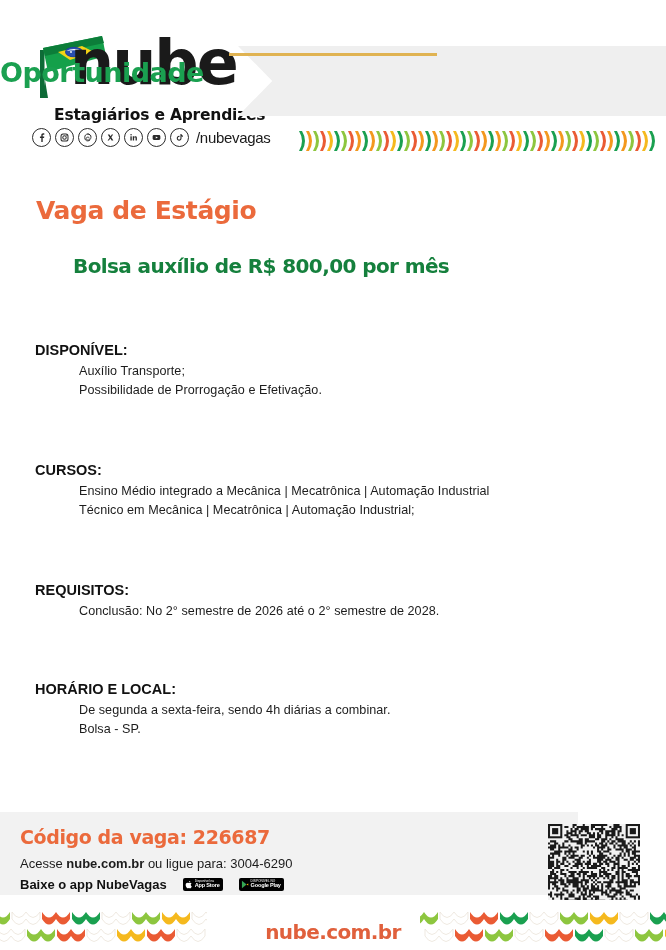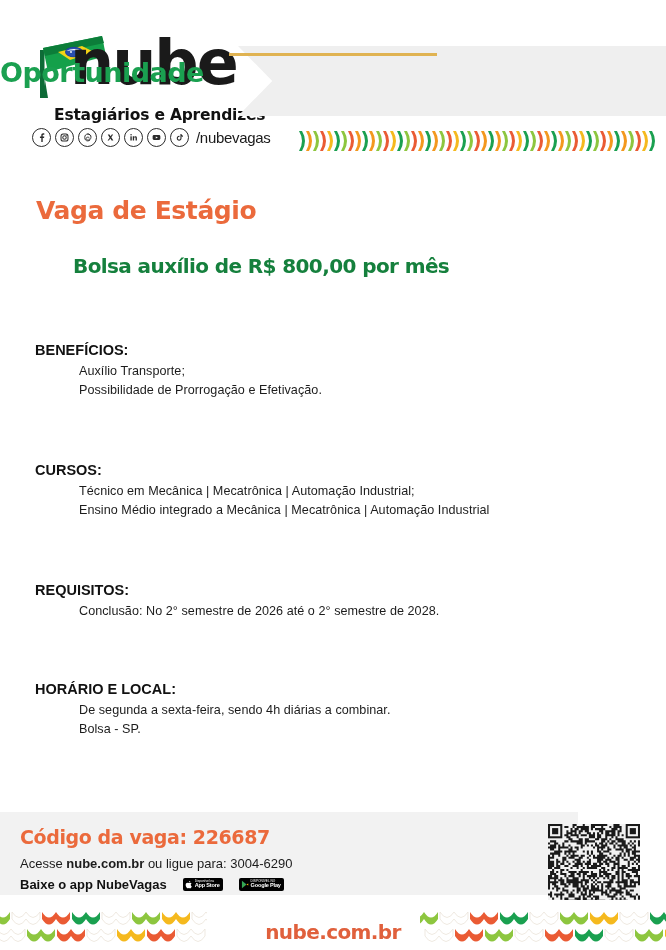--- a/index.html
+++ b/index.html
@@ -634,29 +634,29 @@
         </svg>
       </span>
     </div>
 </div>
 
 <div id="content">
   <div id="job-title">Vaga de Estágio</div>
   <div id="salary">Bolsa auxílio de R$ 800,00 por mês</div>
 
   <div class="section" style="top:182px;">
-    <div class="section-heading">BENEFÍCIOS:</div>
+    <div class="section-heading">DISPONÍVEL:</div>
     <div class="section-line">Auxílio Transporte;</div>
     <div class="section-line">Possibilidade de Prorrogação e Efetivação.</div>
   </div>
 
   <div class="section" style="top:302px;">
     <div class="section-heading">CURSOS:</div>
+    <div class="section-line">Ensino Médio integrado a Mecânica | Mecatrônica | Automação Industrial</div>
     <div class="section-line">Técnico em Mecânica | Mecatrônica | Automação Industrial;</div>
-    <div class="section-line">Ensino Médio integrado a Mecânica | Mecatrônica | Automação Industrial</div>
   </div>
 
   <div class="section" style="top:422px;">
     <div class="section-heading">REQUISITOS:</div>
     <div class="section-line">Conclusão: No 2° semestre de 2026 até o 2° semestre de 2028.</div>
   </div>
 
   <div class="section" style="top:521px;">
     <div class="section-heading">HORÁRIO E LOCAL:</div>
     <div class="section-line">De segunda a sexta-feira, sendo 4h diárias a combinar.</div>

